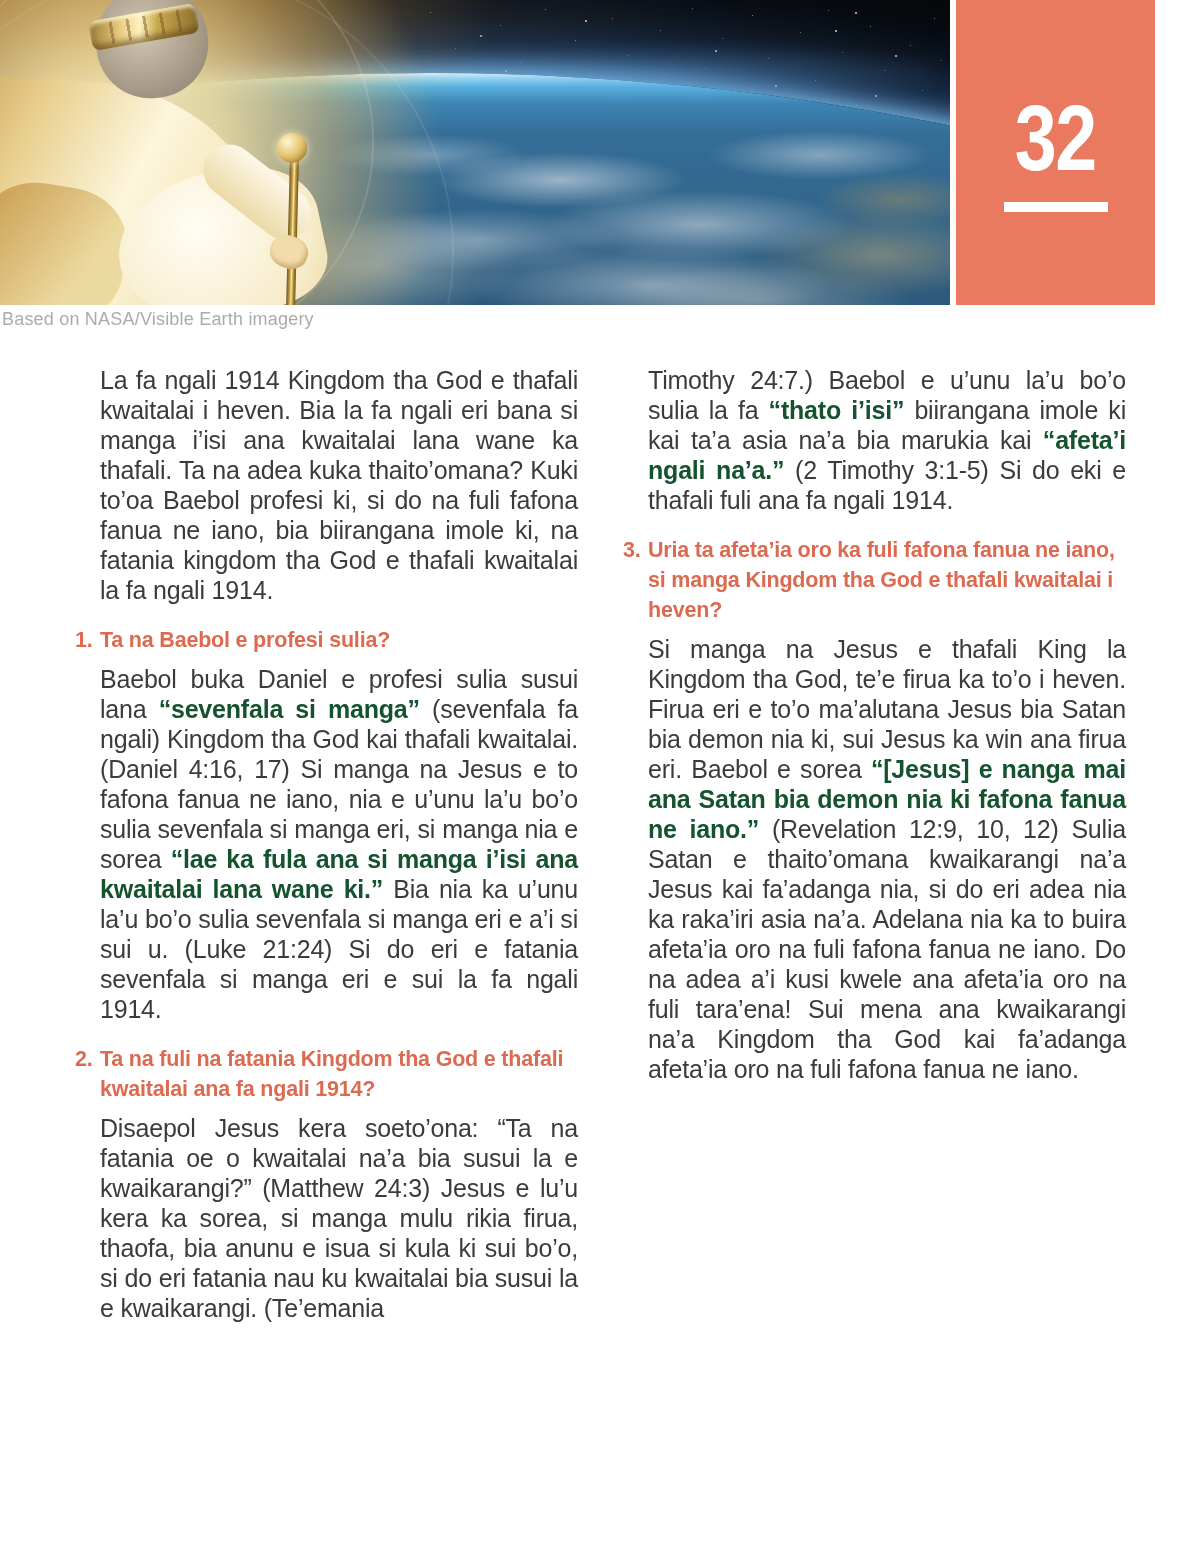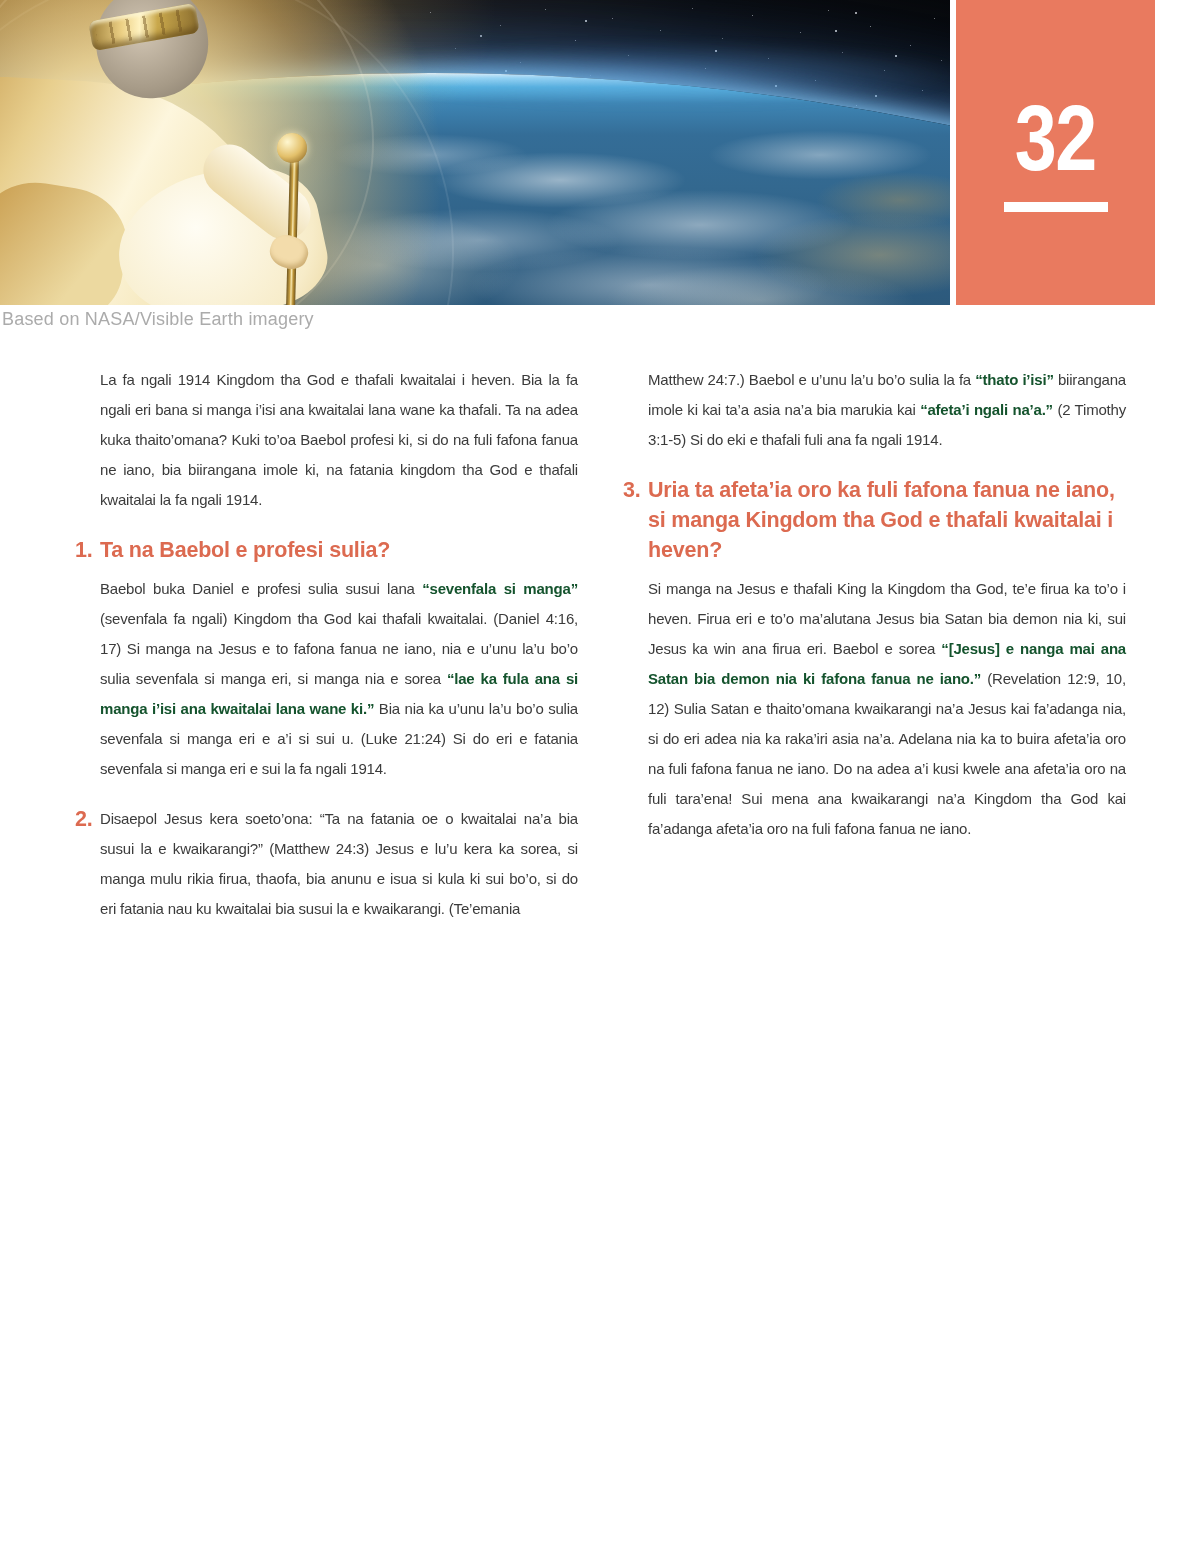--- a/index.html
+++ b/index.html
@@ -90,21 +90,21 @@
   .lesson-underline{width:104px;height:10px;background:#fff;margin-top:18px;}
 
   
   .credit{margin:4px 0 0 2px;font-size:18px;letter-spacing:.2px;color:var(--credit-text);}
   .title{margin:30px 0 0 75px;font-size:48px;line-height:57px;font-weight:bold;
          letter-spacing:-1px;color:var(--title-text);}
 
   
   .columns{display:flex;gap:45px;padding:35px 74px 0 75px;}
   .col{flex:1;min-width:0;}
-  .p{margin:0;padding-left:25px;font-size:15px;line-height:30px;letter-spacing:-.2px;
+  .p{margin:0;padding-left:25px;font-size:25px;line-height:30px;letter-spacing:-.2px;
      color:var(--body-text);text-align:justify;}
   .p b{color:#14532d;}
   .q{position:relative;margin:20px 0 9px;padding-left:25px;font-size:21.5px;line-height:30px;
      letter-spacing:-.2px;font-weight:bold;color:var(--question-heading);}
   .q .num{position:absolute;left:0;top:0;}
   .col > :first-child{margin-top:0;}
 </style>
 </head>
 <body>
 
@@ -138,23 +138,23 @@
   </div>
 
   <div class="credit">Based on NASA/Visible Earth imagery</div>
 
 
   <div class="columns">
     <div class="col" id="col-left">
         <p class="p"><span>La fa ngali 1914 Kingdom tha God e thafali kwaitalai i heven. Bia la fa ngali eri bana si manga i’isi ana kwaitalai lana wane ka thafali. Ta na adea kuka thaito’omana? Kuki to’oa Baebol profesi ki, si do na fuli fafona fanua ne iano, bia biirangana imole ki, na fatania kingdom tha God e thafali kwaitalai la fa ngali 1914.</span></p>
         <div class="q"><span class="num">1.</span><span>Ta na Baebol e profesi sulia?</span></div>
         <p class="p"><span>Baebol buka Daniel e profesi sulia susui lana </span><b>“sevenfala si manga”</b><span> (sevenfala fa ngali) Kingdom tha God kai thafali kwaitalai. (Daniel 4:16, 17) Si manga na Jesus e to fafona fanua ne iano, nia e u’unu la’u bo’o sulia sevenfala si manga eri, si manga nia e sorea </span><b>“lae ka fula ana si manga i’isi ana kwaitalai lana wane ki.”</b><span> Bia nia ka u’unu la’u bo’o sulia sevenfala si manga eri e a’i si sui u. (Luke 21:24) Si do eri e fatania sevenfala si manga eri e sui la fa ngali 1914.</span></p>
-        <div class="q"><span class="num">2.</span></div>
+        <div class="q"><span class="num">2.</span><span>Ta na fuli na fatania Kingdom tha God e thafali kwaitalai ana fa ngali 1914?</span></div>
         <p class="p"><span>Disaepol Jesus kera soeto’ona: “Ta na fatania oe o kwaitalai na’a bia susui la e kwaikarangi?” (Matthew 24:3) Jesus e lu’u kera ka sorea, si manga mulu rikia firua, thaofa, bia anunu e isua si kula ki sui bo’o, si do eri fatania nau ku kwaitalai bia susui la e kwaikarangi. (Te’emania</span></p>
       </div>
     <div class="col" id="col-right">
-        <p class="p"><span>Matthew 24:7.) Baebol e u’unu la’u bo’o sulia la fa </span><b>“thato i’isi”</b><span> biirangana imole ki kai ta’a asia na’a bia marukia kai </span><b>“afeta’i ngali na’a.”</b><span> (2 Timothy 3:1-5) Si do eki e thafali fuli ana fa ngali 1914.</span></p>
+        <p class="p"><span>Timothy 24:7.) Baebol e u’unu la’u bo’o sulia la fa </span><b>“thato i’isi”</b><span> biirangana imole ki kai ta’a asia na’a bia marukia kai </span><b>“afeta’i ngali na’a.”</b><span> (2 Timothy 3:1-5) Si do eki e thafali fuli ana fa ngali 1914.</span></p>
         <div class="q"><span class="num">3.</span><span>Uria ta afeta’ia oro ka fuli fafona fanua ne iano, si manga Kingdom tha God e thafali kwaitalai i heven?</span></div>
         <p class="p"><span>Si manga na Jesus e thafali King la Kingdom tha God, te’e firua ka to’o i heven. Firua eri e to’o ma’alutana Jesus bia Satan bia demon nia ki, sui Jesus ka win ana firua eri. Baebol e sorea </span><b>“[Jesus] e nanga mai ana Satan bia demon nia ki fafona fanua ne iano.”</b><span> (Revelation 12:9, 10, 12) Sulia Satan e thaito’omana kwaikarangi na’a Jesus kai fa’adanga nia, si do eri adea nia ka raka’iri asia na’a. Adelana nia ka to buira afeta’ia oro na fuli fafona fanua ne iano. Do na adea a’i kusi kwele ana afeta’ia oro na fuli tara’ena! Sui mena ana kwaikarangi na’a Kingdom tha God kai fa’adanga afeta’ia oro na fuli fafona fanua ne iano.</span></p>
       </div>
   </div>
 
 </div>
 
 </body></html>

